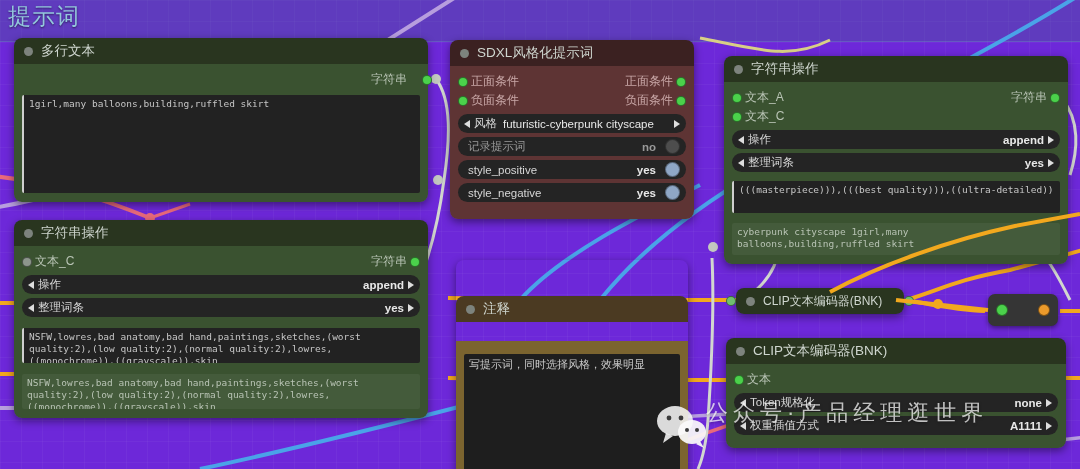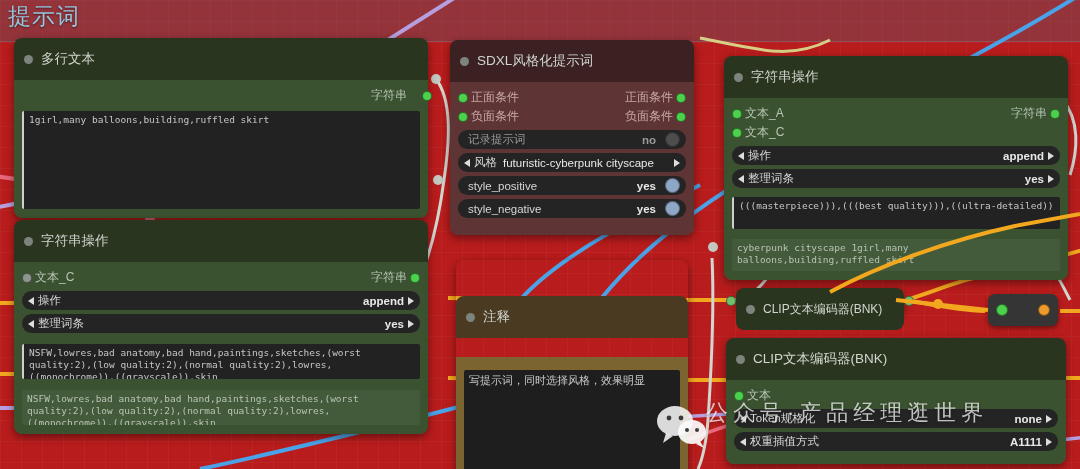--- a/index.html
+++ b/index.html
@@ -1,18 +1,18 @@
 <!DOCTYPE html>
 <html><head>
 <meta charset="utf-8">
 <style>
   html,body{margin:0;padding:0;background:#1b2733;}
   #canvas{
     position:relative;width:1080px;height:469px;overflow:hidden;
-    background:#b91c1c;
+    background:#6d28d9;
     font-family:"Liberation Sans","DejaVu Sans",sans-serif;
     -webkit-font-smoothing:antialiased;
   }
   
   .grid{
     position:absolute;inset:0;
     background-image:
       linear-gradient(to right, rgba(255,255,255,0.035) 1px, transparent 1px),
       linear-gradient(to bottom, rgba(255,255,255,0.035) 1px, transparent 1px);
     background-size:21px 21px;
@@ -36,21 +36,21 @@
   svg.wires-top{z-index:40;}
   
   .node{
     position:absolute;border-radius:8px;
     box-shadow:0 3px 9px rgba(0,0,0,.45);
     overflow:visible;
     z-index:20;
   }
   .node-header{
     height:26px;display:flex;align-items:center;gap:8px;
-    padding:8px 10px;border-radius:8px 8px 0 0;
+    padding:0 10px;border-radius:8px 8px 0 0;
     font-size:13.5px;color:#cfd6cf;white-space:nowrap;
   }
   .node-body{border-radius:0 0 8px 8px;padding:6px 8px 9px 8px;}
   .dot-title{
     width:9px;height:9px;border-radius:50%;
     background:#7d837d;flex:0 0 auto;
   }
   
   .n-green .node-header{background:#29351f;}
   .n-green .node-body{background:#3a5230;}
@@ -217,31 +217,31 @@
         <span class="port out out-inset p-green"></span>
       </div>
       <div class="slot">
         <span class="port in in-inset p-green"></span>
         <span class="lbl">负面条件</span>
         <span class="rlbl">负面条件</span>
         <span class="port out out-inset p-green"></span>
       </div>
 
       <div class="widget">
+        <span class="arrow left"></span>
+        <span class="wname">风格</span>
+        <span class="wval inline">futuristic-cyberpunk cityscape</span>
+        <span style="margin-left:auto"></span>
+        <span class="arrow right"></span>
+      </div>
+
+      <div class="widget">
         <span class="wname dim">记录提示词</span>
         <span class="wval" style="color:#9a9a9a">no</span>
         <span class="toggle off"></span>
-      </div>
-
-      <div class="widget">
-        <span class="arrow left"></span>
-        <span class="wname">风格</span>
-        <span class="wval inline">futuristic-cyberpunk cityscape</span>
-        <span style="margin-left:auto"></span>
-        <span class="arrow right"></span>
       </div>
 
       <div class="widget">
         <span class="wname">style_positive</span>
         <span class="wval">yes</span>
         <span class="toggle"></span>
       </div>
 
       <div class="widget">
         <span class="wname">style_negative</span>

